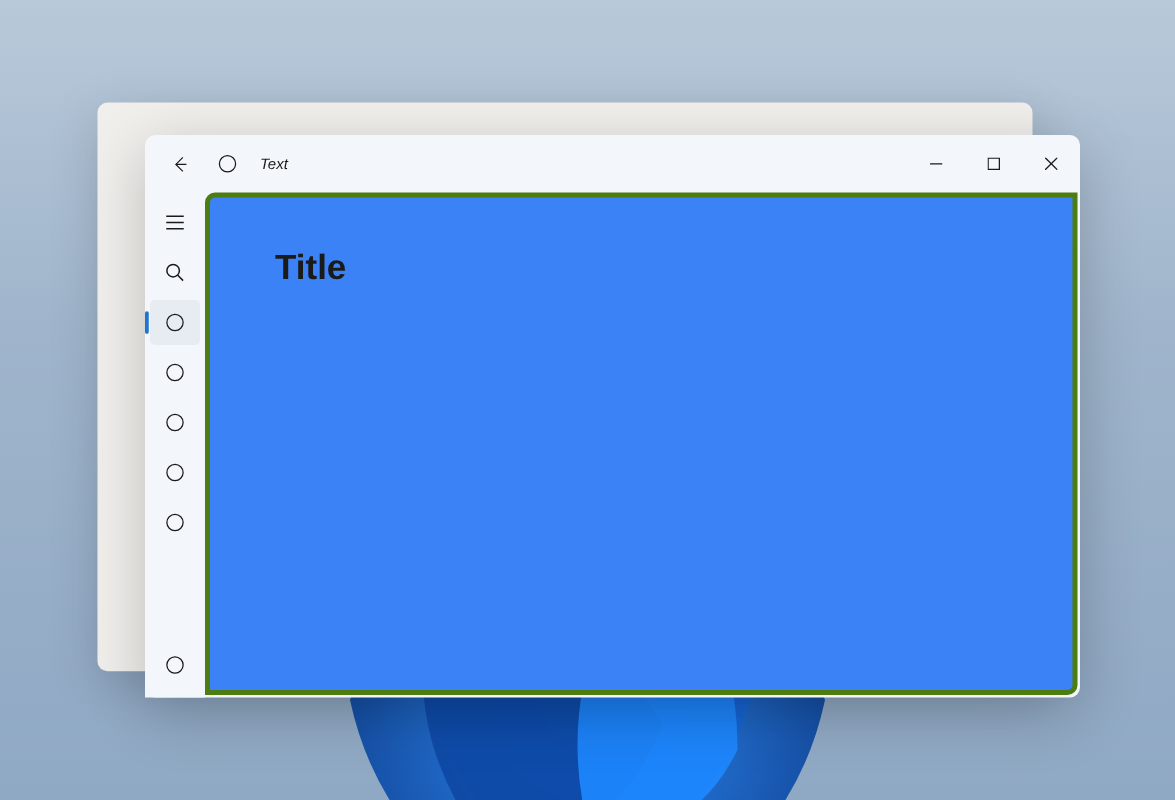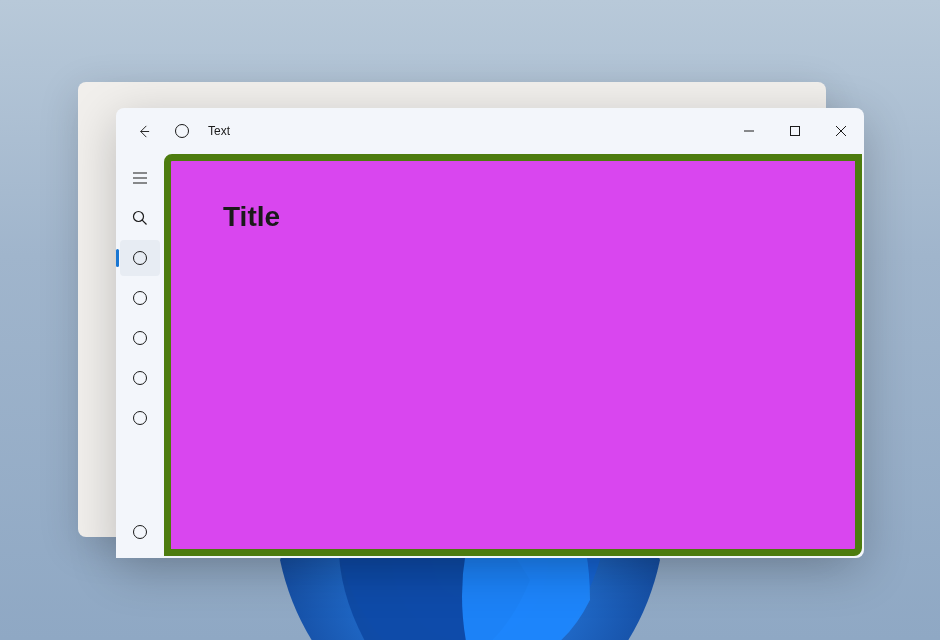--- a/index.html
+++ b/index.html
@@ -71,20 +71,21 @@
       align-items: center;
       justify-content: center;
       width: 20px;
       height: 20px;
       margin-left: 6px;
     }
     .app-title {
       font-size: 12px;
       color: #1a1a1a;
       margin-left: 12px;
+      font-style: italic;
     }
     .titlebar-right {
       margin-left: auto;
       display: flex;
     }
     .caption-btn {
       width: 46px;
       height: 32px;
       display: flex;
       align-items: center;
@@ -125,27 +126,27 @@
       height: 18px;
       background: #1976d2;
       border-radius: 2px;
     }
     .nav-footer {
       margin-top: auto;
       margin-bottom: 8px;
     }
     .content-area {
       flex: 1;
-      background: #d946ef;
+      background: #3b82f6;
       border-top-left-radius: 8px;
       margin-right: 2px;
       margin-bottom: 2px;
       border-bottom-right-radius: 8px;
       padding: 40px 52px;
-      border: 7px solid #4d7c0f;
+      border: 4px solid #4d7c0f;
     }
     .content-title {
       font-size: 28px;
       font-weight: 600;
       color: #1a1a1a;
     }
     .circle-icon {
       width: 14px;
       height: 14px;
       border: 1.3px solid #1a1a1a;

